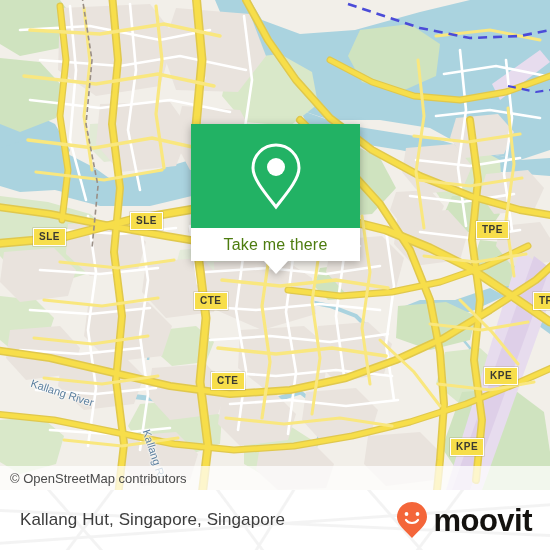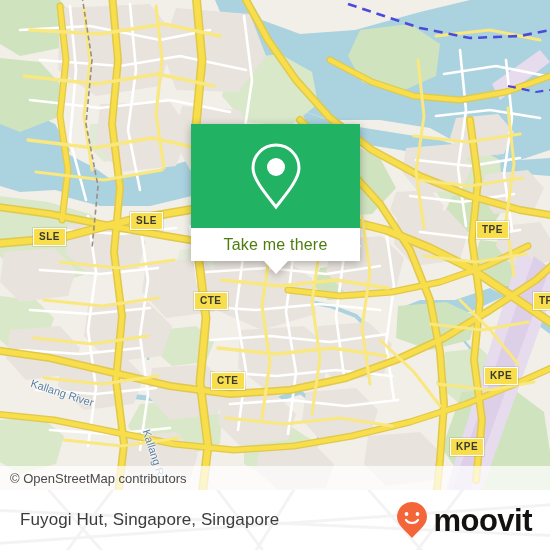--- a/index.html
+++ b/index.html
@@ -412,21 +412,21 @@
         <path d="M40,-10 L110,70"></path>
         <path d="M120,-10 L60,70"></path>
         <path d="M210,-10 L270,70"></path>
         <path d="M300,-10 L250,70"></path>
         <path d="M360,-10 L430,70"></path>
         <path d="M470,-10 L410,70"></path>
         <path d="M-10,20 L560,46"></path>
         <path d="M-10,54 L560,14"></path>
       </g>
     </svg>
-    <div id="footer-title">Fuyogi Hut, Singapore, Singapore</div>
+    <div id="footer-title">Kallang Hut, Singapore, Singapore</div>
     <div id="brand">
       <svg width="32" height="38" viewBox="0 0 32 38">
         <path d="M16 1 C7.7 1 1 7.7 1 16 C1 24 9 29 16 37 C23 29 31 24 31 16
                  C31 7.7 24.3 1 16 1 Z" fill="#f4663a"></path>
         <circle cx="10.5" cy="13" r="1.9" fill="#ffffff"></circle>
         <circle cx="21.5" cy="13" r="1.9" fill="#ffffff"></circle>
         <path d="M10 19 C12.5 23 19.5 23 22 19" stroke="#ffffff" stroke-width="2.2" fill="none" stroke-linecap="round"></path>
       </svg>
       <span id="brand-name">moovit</span>
     </div>

